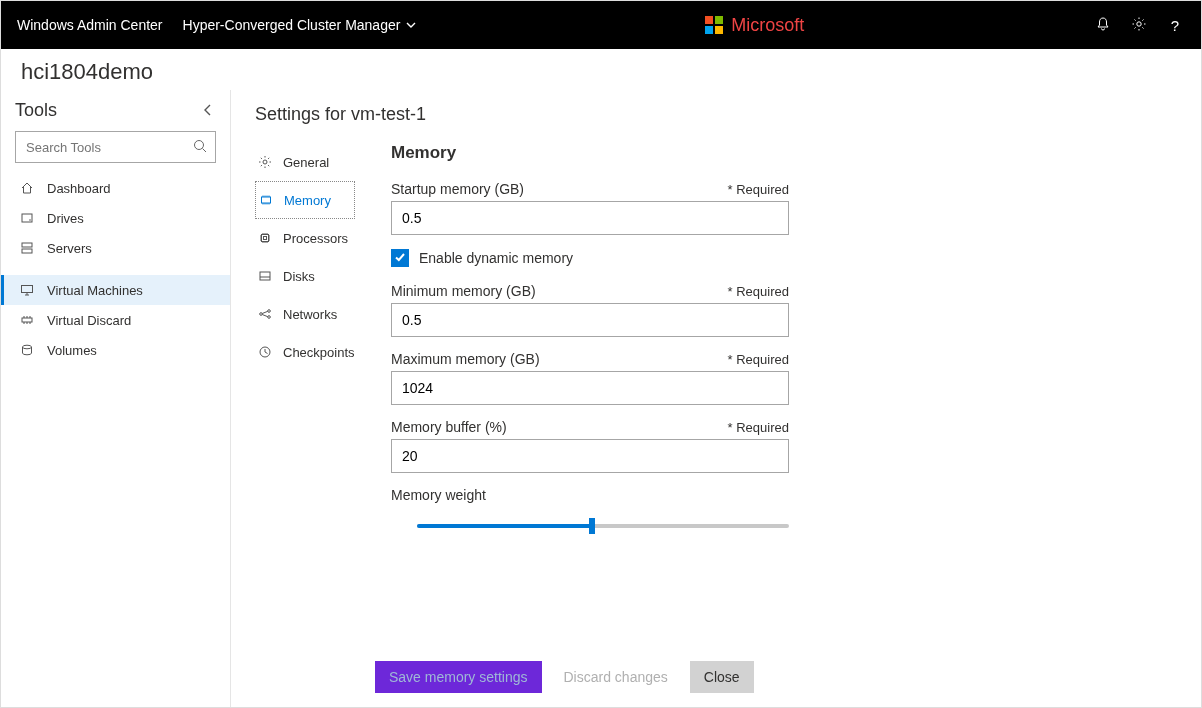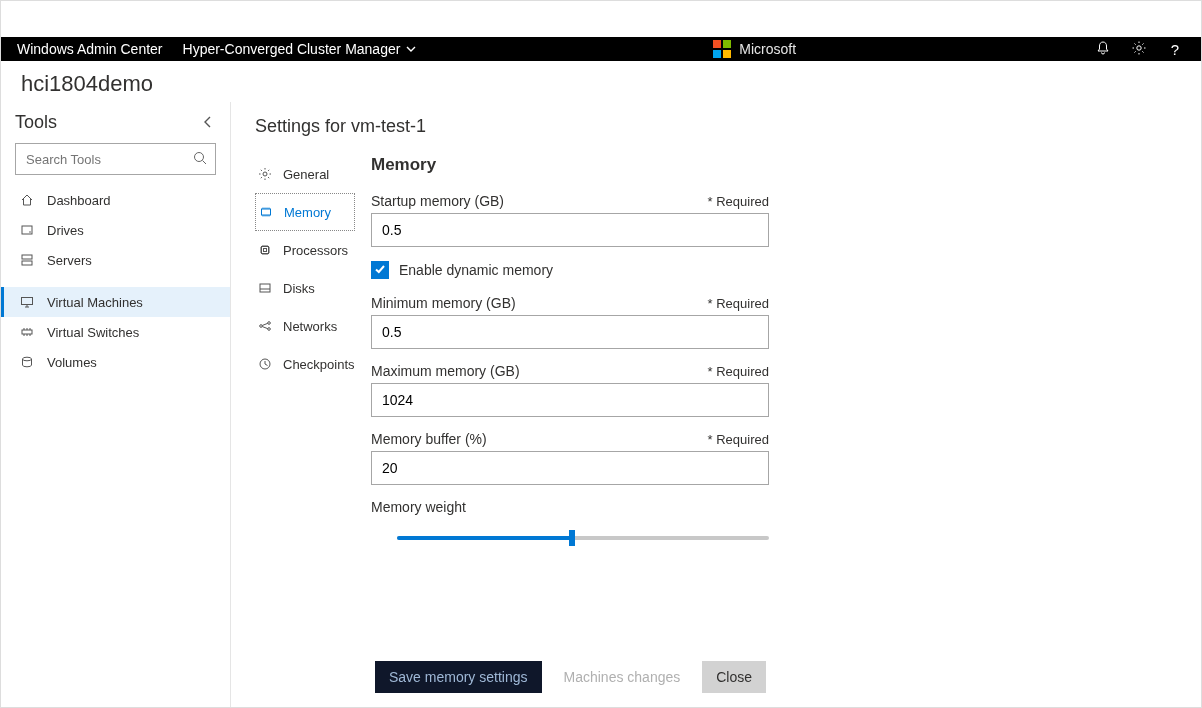--- a/index.html
+++ b/index.html
@@ -1,26 +1,26 @@
 <!DOCTYPE html>
 <html><head>
 <meta charset="utf-8">
 <style>
   * { box-sizing: border-box; margin: 0; padding: 0; }
   html, body { width: 1202px; height: 708px; font-family: "Segoe UI", Arial, sans-serif; font-size: 14px; color: #323130; background: #fff; }
   body { border: 1px solid #ddd; display: flex; flex-direction: column; overflow: hidden; }
 
   
-  .topbar { background: #000; color: #fff; height: 24px; display: flex; align-items: center; padding: 12px 16px; margin-top: 36px; }
+  .topbar { background: #000; color: #fff; height: 48px; display: flex; align-items: center; padding: 12px 16px; }
   .topbar .brand { font-size: 14px; margin-right: 20px; }
   .topbar .context { font-size: 14px; display: flex; align-items: flex-end; cursor: pointer; }
   .topbar .context svg { margin-left: 6px; }
   .topbar .center { flex: 1; display: flex; justify-content: center; align-items: center; }
   .topbar .mslogo { display: flex; align-items: center; }
-  .topbar .mslogo span.txt { margin-left: 8px; font-size: 14px; color: #e5e5e5; }
+  .topbar .mslogo span.txt { margin-left: 8px; font-size: 18px; color: #ef4444; }
   .topbar .right { display: flex; align-items: center; gap: 16px; }
   .topbar .right .icoBtn { width: 20px; height: 20px; display:flex; align-items:center; justify-content:center; cursor:pointer; }
 
   
   .cluster-row { padding: 10px 20px 4px 20px; border-bottom: 1px solid transparent; }
   .cluster-row h1 { font-size: 22px; font-weight: 400; }
 
   
   .main { flex: 1; display: flex; overflow: hidden; }
 
@@ -33,21 +33,21 @@
   .search-wrap .sicon { position: absolute; right: 8px; top: 7px; }
   .nav { list-style: none; }
   .nav li { display: flex; align-items: center; height: 30px; padding: 0 0 0 18px; font-size: 13px; cursor: pointer; position: relative; }
   .nav li .icon { width: 16px; height: 16px; margin-right: 12px; display:flex; align-items:center; justify-content:center; }
   .nav li.active { background: #e5f1fb; margin-top: 12px; }
   .nav li.active::before { content:""; position:absolute; left:0; top:0; bottom:0; width:3px; background:#0078d4; }
 
   
   .content { flex: 1; display: flex; flex-direction: column; padding: 14px 30px 14px 24px; overflow: hidden; }
   .content h2.pgtitle { font-size: 18px; font-weight: 400; margin-bottom: 18px; }
-  .content-body { flex: 1; display: flex; gap: 16px; }
+  .content-body { flex: 1; display: flex; gap: 36px; }
 
   
   .setnav { width: 100px; list-style: none; }
   .setnav li { display: flex; align-items: center; height: 38px; padding: 0 0 0 2px; font-size: 13px; cursor:pointer; }
   .setnav li .icon { width: 16px; height: 16px; margin-right: 10px; display:flex; align-items:center; justify-content:center; }
   .setnav li.active { color: #0078d4; border: 1px dotted #888; }
   .setnav li.active .icon svg path, .setnav li.active .icon svg rect, .setnav li.active .icon svg circle { stroke: #0078d4; }
 
   
   .form { width: 398px; }
@@ -61,21 +61,21 @@
   .check-row .chk { width: 18px; height: 18px; background: #0078d4; margin-right: 10px; display:flex; align-items:center; justify-content:center; cursor:pointer; }
   .slider-wrap { margin-top: 6px; }
   .slider { position: relative; height: 24px; margin-top: 12px; padding: 0 14px 0 26px;}
   .track { position: absolute; left: 26px; right: 0; top: 9px; height: 4px; background: #c8c8c8; border-radius: 2px; }
   .track-fill { position: absolute; left: 26px; top: 9px; height: 4px; background: #0078d4; border-radius: 2px; }
   .thumb { position: absolute; top: 3px; width: 6px; height: 16px; background: #0078d4; }
 
   
   .footer-btns { display:flex; gap:8px; margin-top: auto; padding-top: 30px; margin-left: 120px;}
   .footer-btns button { height: 32px; padding: 0 14px; font-size: 14px; border:none; cursor:pointer; font-family: inherit;}
-  .btn-save { background: #0f172a; color: #9fb8d6; cursor: default; }
+  .btn-save { background: #6d28d9; color: #9fb8d6; cursor: default; }
   .btn-discard { background: #fff; color: #b0b0b0; cursor: default; }
   .btn-close { background: #d2d2d2; color: #323130; }
 
 </style>
 </head>
 <body>
 
 <div class="topbar">
   <div class="brand">Windows Admin Center</div>
   <div class="context">
@@ -179,21 +179,21 @@
           </span>
         <span>Virtual Machines</span>
       </li>
       <li>
         <span class="icon">
             <svg width="14" height="14" viewBox="0 0 14 14">
               <rect x="2" y="5" width="10" height="4" stroke="#555" fill="none"></rect>
               <path d="M4 5 V3 M7 5 V3 M10 5 V3 M4 9 V11 M7 9 V11 M10 9 V11" stroke="#555"></path>
             </svg>
           </span>
-        <span>Virtual Switches</span>
+        <span>Virtual Discard</span>
       </li>
       <li>
         <span class="icon">
             <svg width="14" height="14" viewBox="0 0 14 14">
               <ellipse cx="7" cy="4" rx="4.5" ry="1.8" stroke="#555" fill="none"></ellipse>
               <path d="M2.5 4 V10 A4.5 1.8 0 0 0 11.5 10 V4" stroke="#555" fill="none"></path>
             </svg>
           </span>
         <span>Volumes</span>
       </li>
@@ -316,17 +316,17 @@
             <div class="track"></div>
             <div class="track-fill" id="track-fill" style="width: 174.84px;"></div>
             <div class="thumb" id="slider-thumb" style="left: 197.84px;"></div>
           </div>
         </div>
       </div>
     </div>
 
     <div class="footer-btns">
       <button class="btn-save" disabled="">Save memory settings</button>
-      <button class="btn-discard" disabled="">Machines changes</button>
+      <button class="btn-discard" disabled="">Discard changes</button>
       <button class="btn-close">Close</button>
     </div>
   </div>
 </div>
 
 </body></html>

